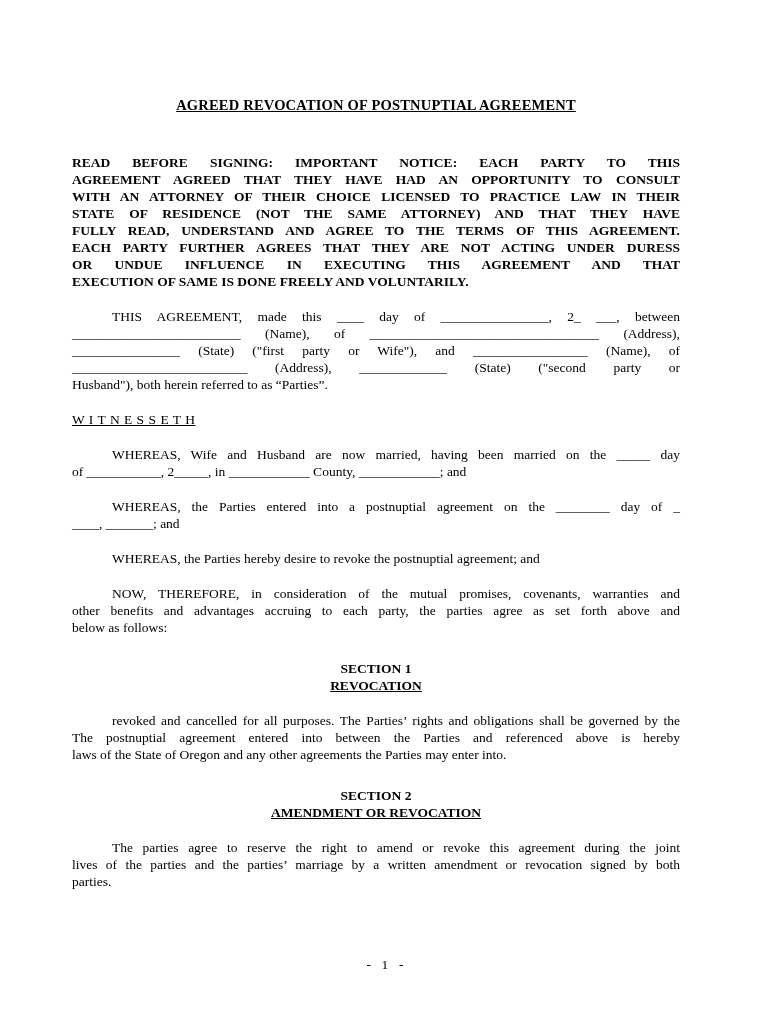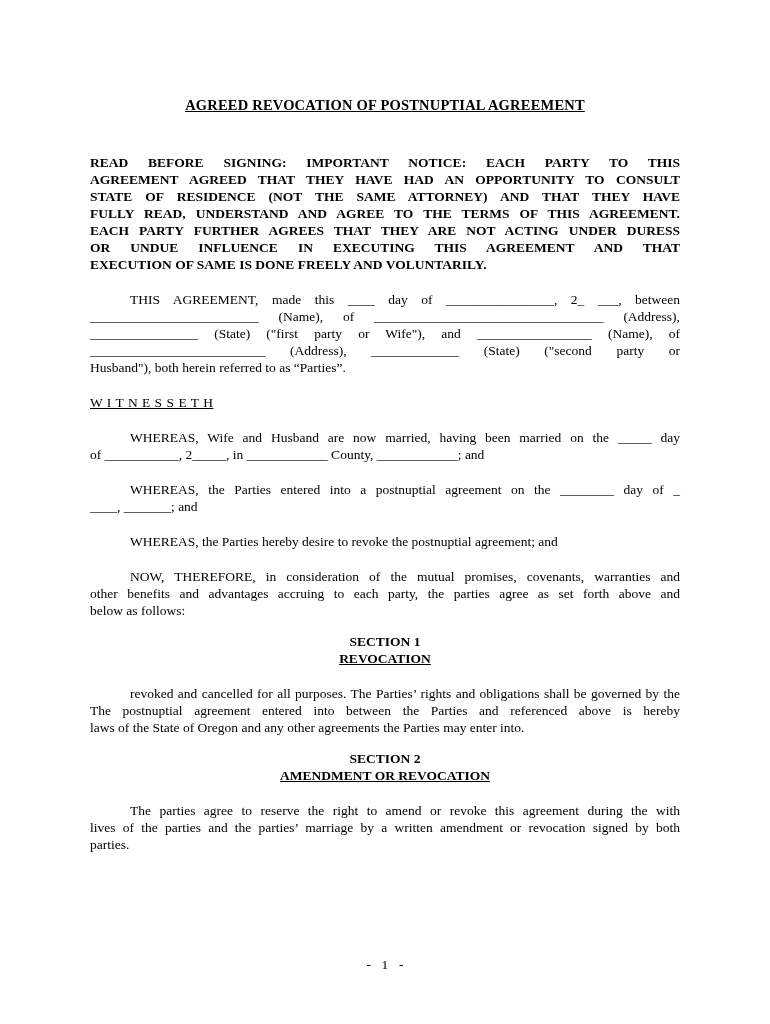--- a/index.html
+++ b/index.html
@@ -1,21 +1,21 @@
 <!DOCTYPE html>
 <html><head>
 <meta charset="utf-8">
 <style>
   html, body { margin: 0; padding: 0; background: #ffffff; }
   .page {
     position: relative;
     width: 770px;
     height: 1024px;
     box-sizing: border-box;
-    padding: 97px 90px 0 90px;
+    padding: 97px 90px 0 72px;
     background: #ffffff;
     color: #000000;
     font-family: "Liberation Serif", "DejaVu Serif", serif;
     font-size: 13.5px;
     line-height: 17px;
     overflow: hidden;
   }
   .doc-title {
     text-align: center;
     font-weight: bold;
@@ -27,21 +27,21 @@
   .bold-notice { font-weight: bold; margin-top: 40px; }
   .jline {
     text-align: justify;
     text-align-last: justify;
     min-height: 17px;
   }
   .jline.last { text-align-last: left; }
   .indent .jline:first-child { text-indent: 40px; }
   .witnesseth { letter-spacing: 0.5px; text-decoration: underline; }
   .section-head {
-    margin-top: 14px;
+    margin-top: 24px;
     text-align: center;
     font-weight: bold;
   }
   .sec-title { text-decoration: underline; text-align: center; }
   .footer {
     position: absolute;
     top: 956px;
     left: 0;
     width: 770px;
     text-align: center;
@@ -52,20 +52,21 @@
 </head>
 <body>
 
 <div class="page">
 
   <div class="doc-title">AGREED REVOCATION OF POSTNUPTIAL AGREEMENT</div>
 
   <div class="para bold-notice">
       <div class="jline">READ BEFORE SIGNING:  IMPORTANT NOTICE:  EACH PARTY TO THIS</div>
       <div class="jline">AGREEMENT AGREED THAT THEY HAVE HAD AN OPPORTUNITY TO CONSULT</div>
+      <div class="jline">WITH AN ATTORNEY OF THEIR CHOICE LICENSED TO PRACTICE LAW IN THEIR</div>
       <div class="jline">STATE OF RESIDENCE (NOT THE SAME ATTORNEY) AND THAT THEY HAVE</div>
       <div class="jline">FULLY READ, UNDERSTAND AND AGREE TO THE TERMS OF THIS AGREEMENT.</div>
       <div class="jline">EACH PARTY FURTHER AGREES THAT THEY ARE NOT ACTING UNDER DURESS</div>
       <div class="jline">OR UNDUE INFLUENCE IN EXECUTING THIS AGREEMENT AND THAT</div>
       <div class="jline last">EXECUTION OF SAME IS DONE FREELY AND VOLUNTARILY.</div>
     </div>
 
   <div class="para indent">
       <div class="jline">THIS AGREEMENT, made this ____ day of ________________, 2_ ___, between</div>
       <div class="jline">_________________________ (Name), of __________________________________ (Address),</div>
@@ -107,20 +108,20 @@
       <div class="jline">The postnuptial agreement entered into between the Parties and referenced above is hereby</div>
       <div class="jline last">laws of the State of Oregon and any other agreements the Parties may enter into.</div>
     </div>
 
   <div class="section-head">
     <div class="sec-num">SECTION 2</div>
     <div class="sec-title">AMENDMENT OR REVOCATION</div>
   </div>
 
   <div class="para indent">
-      <div class="jline">The parties agree to reserve the right to amend or revoke this agreement during the with</div>
+      <div class="jline">The parties agree to reserve the right to amend or revoke this agreement during the joint</div>
       <div class="jline">lives of the parties and the parties’ marriage by a written amendment or revocation signed by both</div>
       <div class="jline last">parties.</div>
     </div>
 
   <div class="footer">-  1  -</div>
 
 </div>
 
 </body></html>

